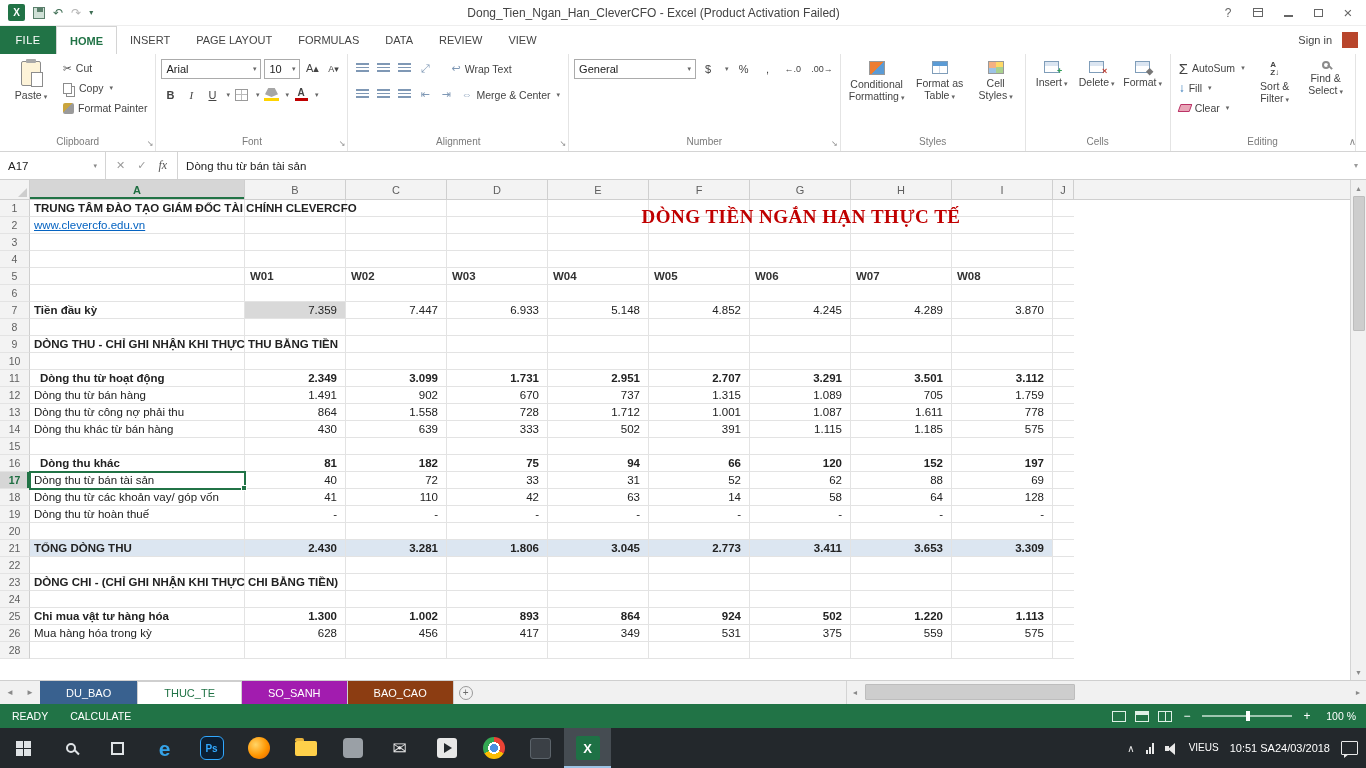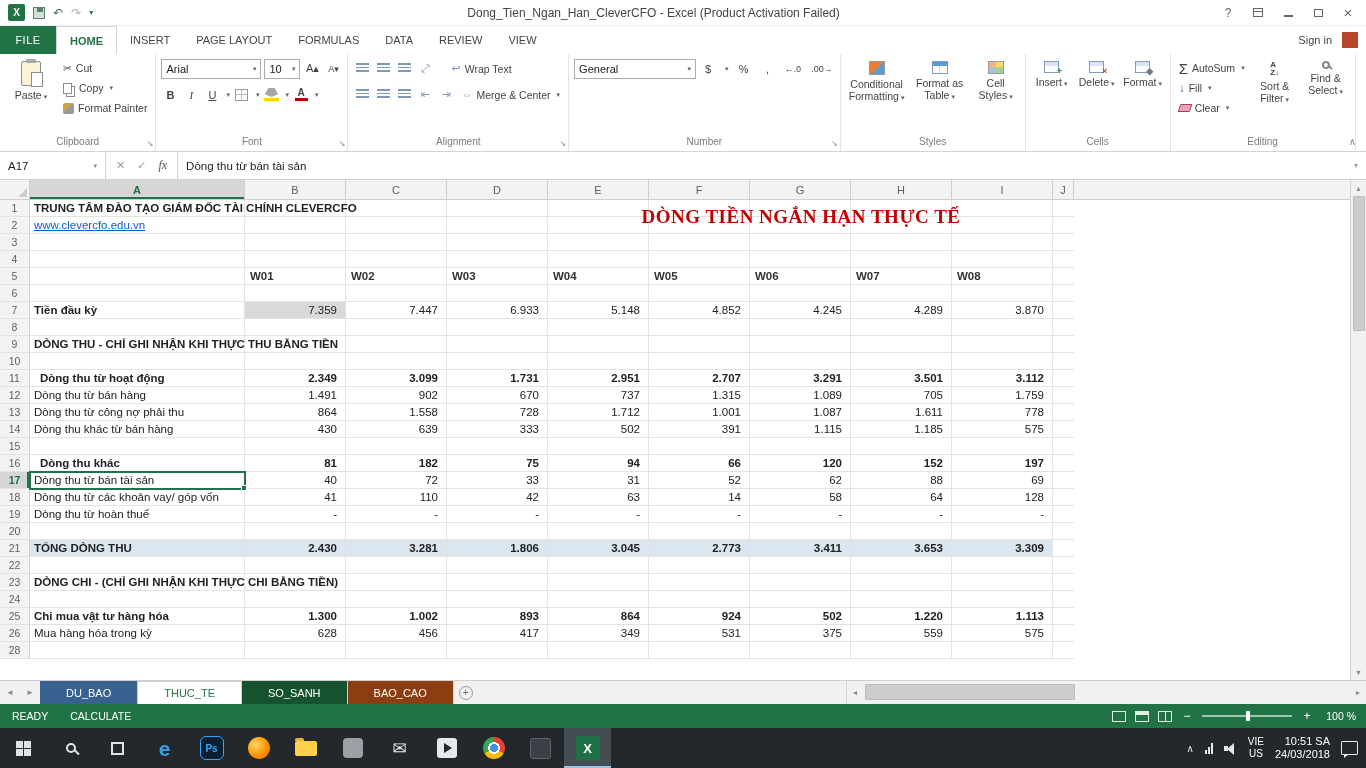--- a/index.html
+++ b/index.html
@@ -121,21 +121,21 @@
 .vs-thumb{width:12px;height:135px;background:#cdcdcd;border:1px solid #bdbdbd;border-radius:1px}
 .vs-space{flex:1}
 
 
 .sheettabs{height:24px;background:#f1f1f1;border-top:1px solid #cfcfcf;display:flex;align-items:stretch}
 .tab-nav{width:20px;display:flex;align-items:center;justify-content:center;color:#8a8a8a;font-size:8px}
 .stabs{display:flex;align-items:stretch}
 .stab{display:flex;align-items:center;padding:0 26px;font-size:11px;border-right:1px solid #cfcfcf;color:#333}
 .stab.blue{background:#39618f;color:#fff}
 .stab.active{background:#fff;color:#217346;font-weight:normal;border-top:1px solid #cfcfcf}
-.stab.green{background:#14532d;color:#fff}
+.stab.green{background:#a21caf;color:#fff}
 .stab.maroon{background:#8c3d12;color:#fff}
 .newsheet{width:24px;display:flex;align-items:center;justify-content:center;color:#6a6a6a}
 .newsheet span{width:14px;height:14px;border:1px solid #9a9a9a;border-radius:50%;display:flex;align-items:center;justify-content:center;font-size:10px;line-height:1}
 .hspace{flex:1}
 .hscroll{width:520px;display:flex;align-items:center;background:#f1f1f1;border-left:1px solid #d4d4d4}
 .hs-arr{width:16px;display:flex;align-items:center;justify-content:center;color:#8a8a8a;font-size:7px}
 .hs-track{flex:1;height:100%;position:relative}
 .hs-thumb{position:absolute;left:2px;top:3px;height:16px;width:210px;background:#cdcdcd;border:1px solid #bdbdbd;border-radius:1px}
 
 
@@ -180,21 +180,21 @@
 .tg-app2{width:21px;height:21px;background:#3b4046;border:1px solid #5c646b;border-radius:3px}
 .tg-excel{width:24px;height:24px;background:#1e7145;color:#fff;font-weight:bold;font-size:13px;border-radius:2px}
 .tb-right{margin-left:auto;display:flex;align-items:center;gap:11px;padding-right:8px}
 .tray-chev{color:#e8e8e8;font-size:10px}
 .tray-net{display:flex;align-items:flex-end;gap:1px;height:11px}
 .tray-net i{display:block;width:2px;background:#e8e8e8}
 .tray-net i:nth-child(1){height:4px}.tray-net i:nth-child(2){height:7px}.tray-net i:nth-child(3){height:11px}
 .tray-spk{position:relative;width:13px;height:11px}
 .tray-spk::before{content:"";position:absolute;left:0;top:3px;width:4px;height:5px;background:#e8e8e8}
 .tray-spk::after{content:"";position:absolute;left:3px;top:0;border-right:7px solid #e8e8e8;border-top:6px solid transparent;border-bottom:6px solid transparent}
-.lang,.clock{display:flex;flex-direction:column;align-items:center;justify-content:flex-end;font-size:10px;line-height:12px;color:#fff}
+.lang,.clock{display:flex;flex-direction:row;align-items:center;justify-content:flex-end;font-size:10px;line-height:12px;color:#fff}
 .clock{align-items:flex-end;font-size:11px;line-height:13px}
 .notif{width:17px;height:14px;border:1px solid #e8e8e8;border-radius:1px;position:relative}
 .notif::after{content:"";position:absolute;left:2px;bottom:-4px;border-top:4px solid #e8e8e8;border-right:5px solid transparent}
 </style>
 </head>
 <body>
 
 <div class="screen">
 
   <div class="titlebar">

